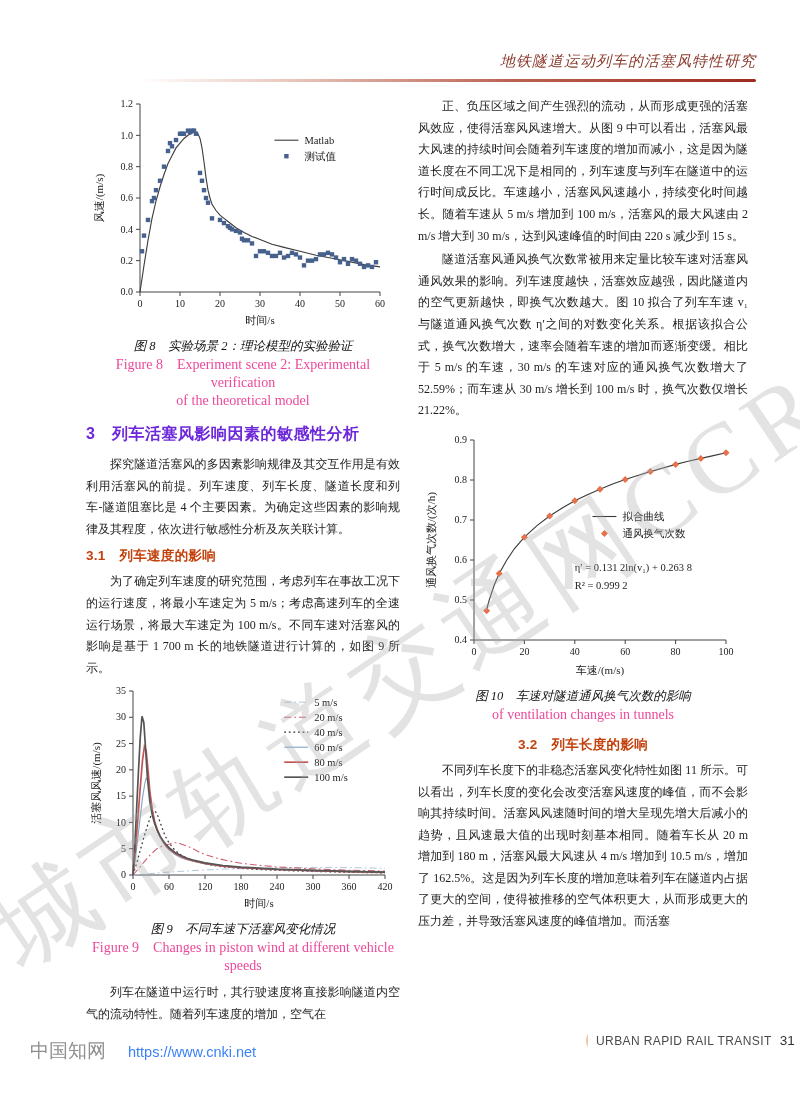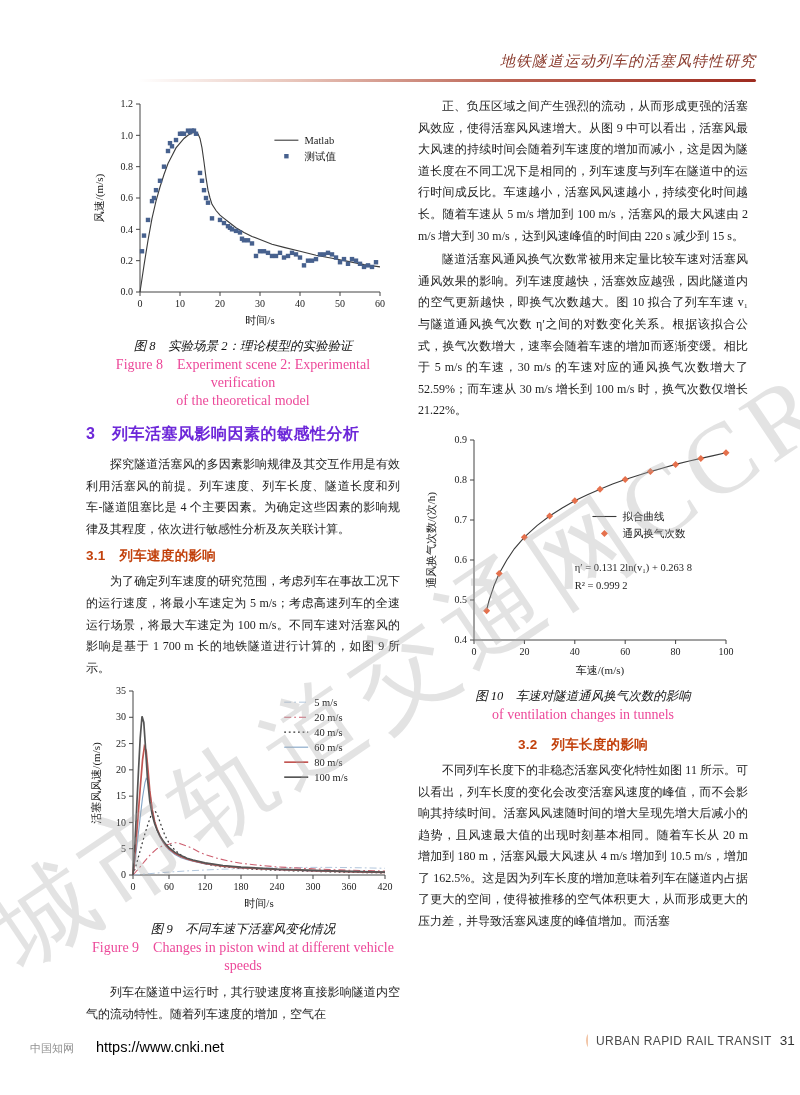--- a/index.html
+++ b/index.html
@@ -28,22 +28,22 @@
             font-size:13.5px;font-weight:bold;margin:7px 0 6px 0;letter-spacing:0.3px;}
   figure{margin:0;padding:0;text-align:center;}
   .cap-cn{font-size:12.5px;margin-top:5px;line-height:19px;color:#111;font-style:italic;}
   .cap-en{font-size:14px;line-height:18px;color:#ec4899;}
   .fig9wrap{margin-top:6px;}
   .fig10wrap{margin-top:8px;}
   svg text{font-family:"Liberation Serif","DejaVu Serif",serif;fill:#222;}
   
   .footer-left{position:absolute;left:30px;top:1038px;z-index:6;
                font-family:"Liberation Sans","DejaVu Sans",sans-serif;}
-  .footer-left .site{font-size:11px;color:#8f8f8f;margin-right:22px;}
-  .footer-left .url{font-size:14.5px;color:#000000;}
+  .footer-left .site{font-size:19px;color:#8f8f8f;margin-right:22px;}
+  .footer-left .url{font-size:14.5px;color:#3b82f6;}
   .page-badge{position:absolute;right:52px;top:1028px;width:162px;height:25px;
               background:#f2c6a8;border-radius:13px;z-index:6;
               display:flex;align-items:center;}
   .badge-journal{display:flex;align-items:center;justify-content:center;
                  background:#ffffff;border-radius:11px;height:25px;margin-left:2px;
                  padding:7px 8px;font-family:"Liberation Sans","DejaVu Sans",sans-serif;
                  font-size:12px;letter-spacing:0.4px;color:#4a4a4a;white-space:nowrap;}
   .badge-page{flex:1;text-align:center;font-family:"Liberation Sans","DejaVu Sans",sans-serif;
               font-size:13.5px;color:#333;}
 </style>

